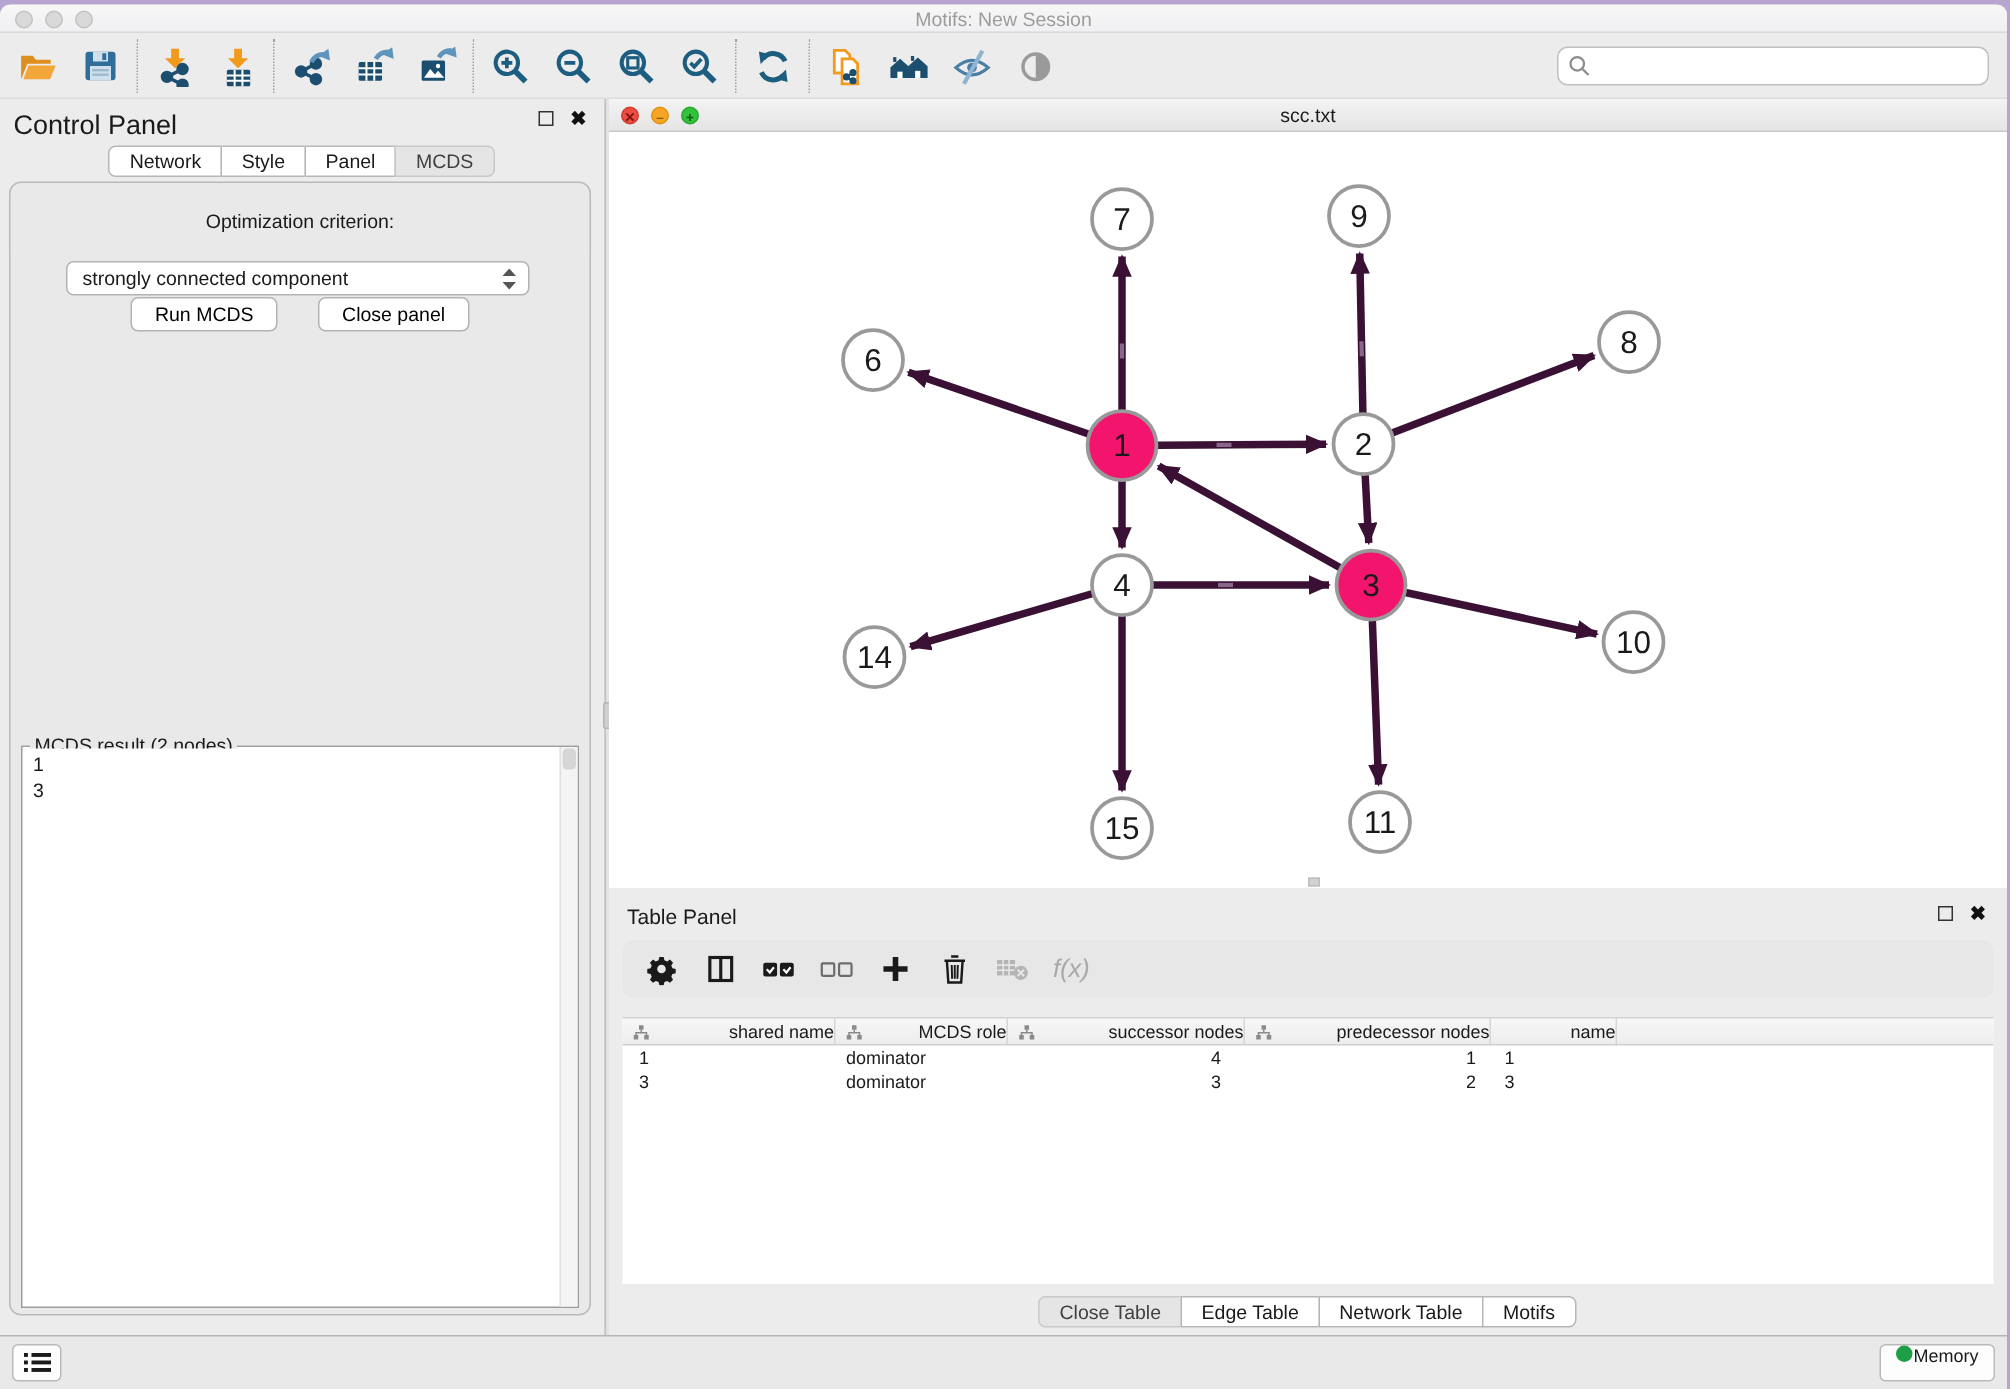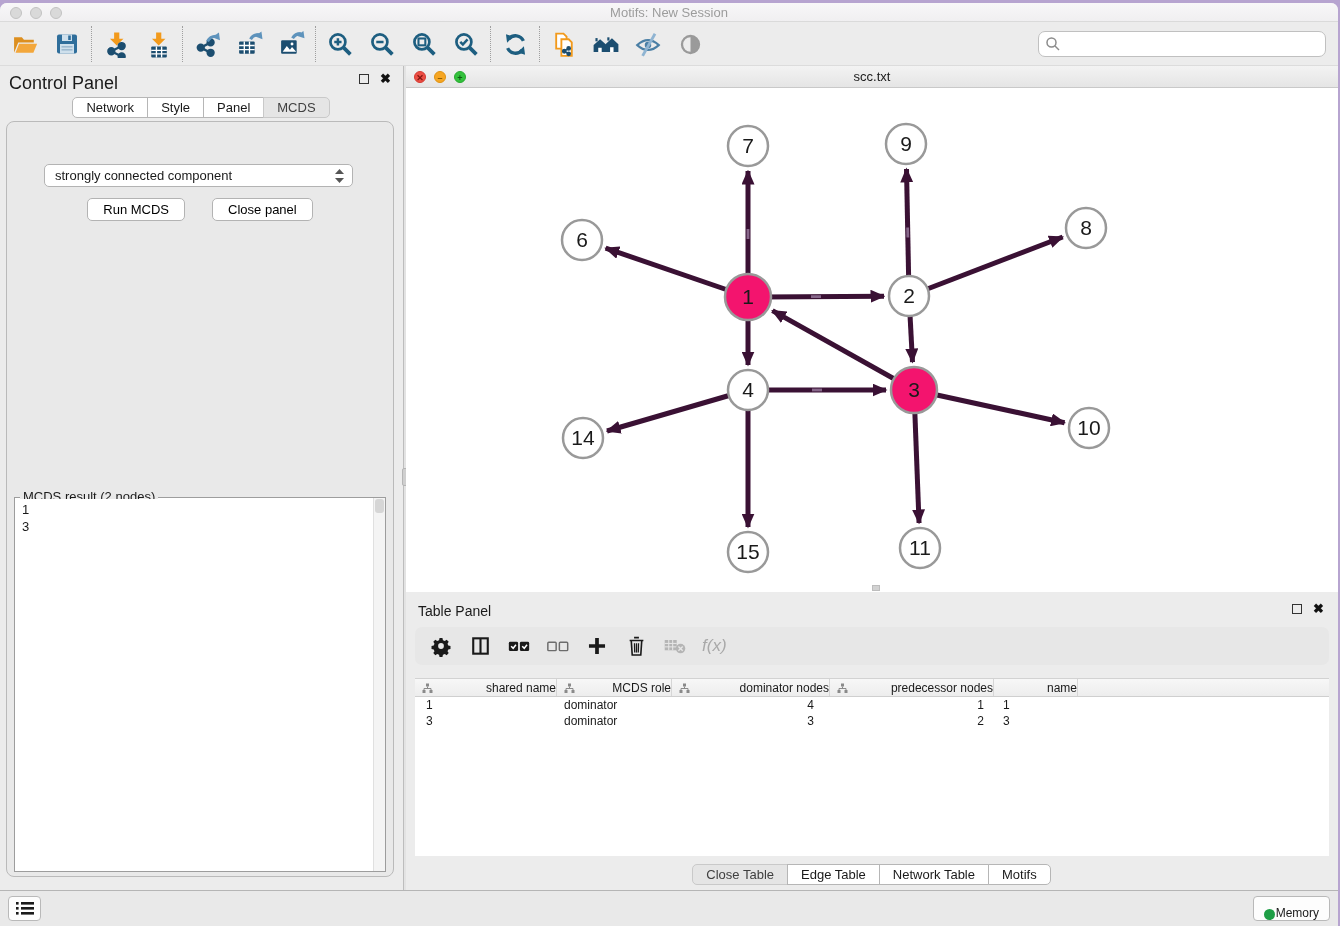--- a/index.html
+++ b/index.html
@@ -25,21 +25,21 @@
   .win-ctl{position:absolute;top:8px;right:12px;display:flex;gap:11px;align-items:center}
   .box-icon{width:10px;height:10px;border:1.6px solid #333}
   .x-icon{font-size:13px;font-weight:bold;color:#111;line-height:10px}
   .cp-tabs{position:absolute;top:31px;left:0;right:0;display:flex;justify-content:center}
   .tab{font-size:13px;padding:2px 13px;background:#fff;border:1px solid #b6b6b6;margin-left:-1px;white-space:nowrap}
   .tab:first-child{border-radius:5px 0 0 5px}
   .tab:last-child{border-radius:0 5px 5px 0}
   .tab.active{background:#e5e5e5;color:#404040;border-color:#c9c9c9}
   .cp-box{position:absolute;left:6px;right:9px;top:55px;bottom:13px;background:#e9e9e9;border:1px solid #bababa;border-radius:8px}
   .opt-label{position:absolute;top:18px;width:100%;text-align:center;font-size:13px}
-  .criterion{position:absolute;left:37px;right:40px;top:42px;height:23px;background:#fff;border:1px solid #b3b3b3;border-radius:5px;font-size:13px;display:flex;align-items:center;padding:0 8px 0 10px}
+  .criterion{position:absolute;left:37px;right:40px;top:52px;height:23px;background:#fff;border:1px solid #b3b3b3;border-radius:5px;font-size:13px;display:flex;align-items:center;padding:0 8px 0 10px}
   .criterion .val{flex:1}
   .cp-buttons{position:absolute;top:76px;width:100%;display:flex;justify-content:center;gap:27px}
   .btn{background:#fff;border:1px solid #b3b3b3;border-radius:5px;font-size:13px;padding:3px 15px;white-space:nowrap}
   .result-field{position:absolute;left:7px;right:7px;top:375px;bottom:4px;border:1px solid #9d9d9d;background:#fff}
   .result-legend{position:absolute;top:-9px;left:5px;background:#e9e9e9;padding:0 3px;font-size:13px}
   .result-body{position:absolute;inset:1px 13px 1px 1px;background:#fff;font-size:13px;line-height:17px;padding:2px 6px}
   .result-scroll{position:absolute;top:0;bottom:0;right:0;width:12px;background:#f4f4f4;border-left:1px solid #e0e0e0}
   .result-scroll .thumb{position:absolute;top:1px;left:1px;right:1px;height:14px;background:#d6d6d6;border-radius:3px}
   
   .splitter{position:absolute;left:403px;top:0;width:3px;height:100%;background:#e3e3e3;border-left:1px solid #bdbdbd}
@@ -70,21 +70,21 @@
   .c1{width:142px}.c2{width:115px}.c3{width:158px}.c4{width:164px}.c5{width:84px}
   .row{display:flex;height:16px;line-height:16px;font-size:12px}
   .cell{flex:none;overflow:hidden}
   .cell.c1{padding-left:11px}.cell.c2{padding-left:7px}
   .cell.c3{text-align:right;padding-right:16px}.cell.c4{text-align:right;padding-right:10px}
   .cell.c5{padding-left:9px}
   .tp-tabs{position:absolute;left:0;right:0;bottom:5px;display:flex;justify-content:center}
   
   .statusbar{position:absolute;left:0;right:0;bottom:0;height:36px;background:#e9e9e9;border-top:1px solid #b5b5b5}
   .list-btn{position:absolute;left:8px;top:5px;width:33px;height:25px;background:#fdfdfd;border:1px solid #b9b9b9;border-radius:4px;display:flex;align-items:center;justify-content:center}
-  .memory-btn{position:absolute;right:8px;top:5px;height:25px;background:#fdfdfd;border:1px solid #b9b9b9;border-radius:4px;display:flex;align-items:flex-end;gap:1px;padding:0 10px;font-size:12px}
+  .memory-btn{position:absolute;right:8px;top:5px;height:25px;background:#fdfdfd;border:1px solid #b9b9b9;border-radius:4px;display:flex;align-items:flex-start;gap:1px;padding:0 10px;font-size:12px}
   .memory-dot{width:11px;height:11px;border-radius:50%;background:#1E9E46}
 </style>
 </head>
 <body>
 
 <div class="window">
 
   <div class="titlebar">
     <div class="traffic">
       <span></span>
@@ -269,20 +269,21 @@
         <span class="box-icon"></span>
         <span class="x-icon">✖</span>
       </div>
       <div class="cp-tabs">
         <div class="tab">Network</div>
         <div class="tab">Style</div>
         <div class="tab">Panel</div>
         <div class="tab active">MCDS</div>
       </div>
       <div class="cp-box">
+        <div class="opt-label">Optimization criterion:</div>
         <div class="criterion">
           <span class="val">strongly connected component</span>
           <svg width="9" height="14" viewBox="0 0 9 14">
               <polygon points="4.5,0 9,5 0,5" fill="#555"></polygon>
               <polygon points="4.5,14 9,9 0,9" fill="#555"></polygon>
             </svg>
         </div>
         <div class="cp-buttons">
           <button class="btn">Run MCDS</button>
           <button class="btn">Close panel</button>
@@ -473,21 +474,21 @@
               </svg>
             <span>MCDS role</span>
           </div>
           <div class="col c3">
             <svg class="tree" width="11" height="11" viewBox="0 0 11 11">
                 <rect x="4" y="0.5" width="3" height="3" fill="#8a8a8a"></rect>
                 <rect x="0.5" y="7" width="3" height="3" fill="#8a8a8a"></rect>
                 <rect x="7.5" y="7" width="3" height="3" fill="#8a8a8a"></rect>
                 <path d="M5.5 3.5v2M2 7V5.5h7V7" stroke="#8a8a8a" fill="none"></path>
               </svg>
-            <span>dominator nodes</span>
+            <span>successor nodes</span>
           </div>
           <div class="col c4">
             <svg class="tree" width="11" height="11" viewBox="0 0 11 11">
                 <rect x="4" y="0.5" width="3" height="3" fill="#8a8a8a"></rect>
                 <rect x="0.5" y="7" width="3" height="3" fill="#8a8a8a"></rect>
                 <rect x="7.5" y="7" width="3" height="3" fill="#8a8a8a"></rect>
                 <path d="M5.5 3.5v2M2 7V5.5h7V7" stroke="#8a8a8a" fill="none"></path>
               </svg>
             <span>predecessor nodes</span>
           </div>

